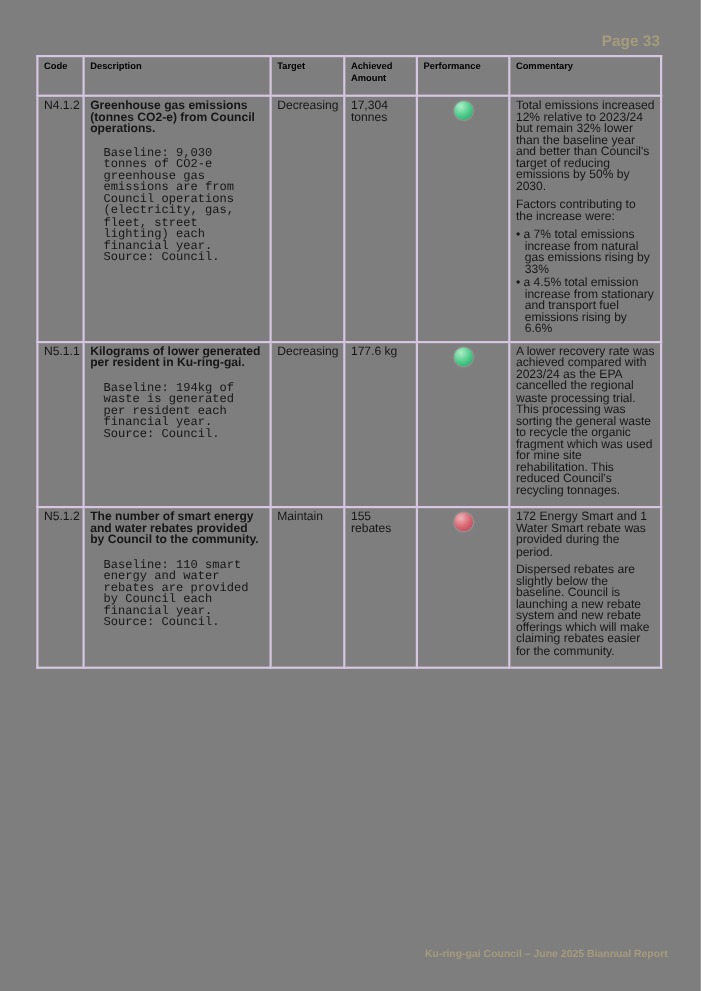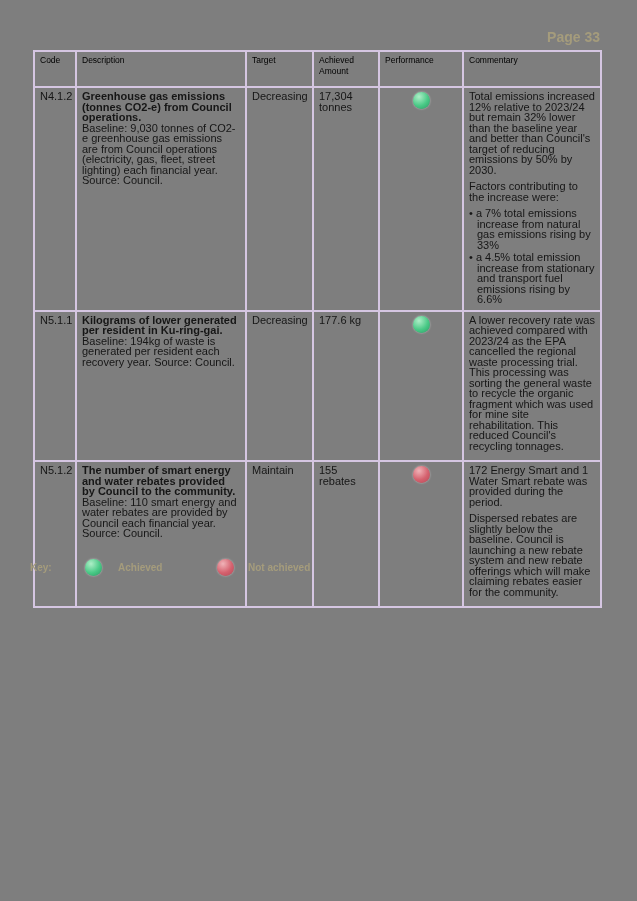--- a/index.html
+++ b/index.html
@@ -21,35 +21,35 @@
     width: 567px;
   }
   .report-table th, .report-table td {
     border: 2px solid #d5c6e2;
     vertical-align: top;
     text-align: left;
     padding: 3px 5px;
     overflow: hidden;
   }
   .report-table th {
-    font-size: 8.5px; line-height: 11px; font-weight: normal; color: #000;
+    font-size: 8.5px; line-height: 11px; font-weight: bold; color: #000;
     height: 28px;
   }
   .report-table td { font-size: 11px; line-height: 10.5px; color: #161616; }
   .col-code { width: 42px; }
   .col-desc { width: 170px; }
   .col-target { width: 67px; }
   .col-achieved { width: 66px; }
   .col-perf { width: 84px; }
   .col-comment { width: 138px; }
   .row-1 td { height: 186px; }
   .row-2 td { height: 124px; }
   .row-3 td { height: 115px; }
   .desc-title { font-weight: bold; margin: 0; }
-  .desc-detail { margin: 0; }
+  .desc-detail { margin: 12px; font-family: Liberation Mono, monospace; }
   .achieved-amount { font-size: 10px; line-height: 12px; }
   .commentary p { margin: 0 0 6px 0; }
   .commentary p.bullet { margin: 0 0 2px 0; padding-left: 8px; text-indent: -8px; }
   .dot {
     display: block;
     width: 17px; height: 17px;
     border-radius: 50%;
     margin: 1px auto 0 auto;
   }
   .dot[data-status="achieved"] {
@@ -117,21 +117,21 @@
           <p>Total emissions increased 12% relative to 2023/24 but remain 32% lower than the baseline year and better than Council's target of reducing emissions by 50% by 2030.</p>
           <p>Factors contributing to the increase were:</p>
           <p class="bullet">• a 7% total emissions increase from natural gas emissions rising by 33%</p>
           <p class="bullet">• a 4.5% total emission increase from stationary and transport fuel emissions rising by 6.6%</p>
         </td>
       </tr>
       <tr class="row-2">
         <td>N5.1.1</td>
         <td>
           <p class="desc-title">Kilograms of lower generated per resident in Ku-ring-gai.</p>
-          <p class="desc-detail">Baseline: 194kg of waste is generated per resident each recovery year. Source: Council.</p>
+          <p class="desc-detail">Baseline: 194kg of waste is generated per resident each financial year. Source: Council.</p>
         </td>
         <td>Decreasing</td>
         <td class="achieved-amount">177.6 kg</td>
         <td>
           <span class="dot" data-status="achieved"></span>
         </td>
         <td class="commentary">
           <p>A lower recovery rate was achieved compared with 2023/24 as the EPA cancelled the regional waste processing trial. This processing was sorting the general waste to recycle the organic fragment which was used for mine site rehabilitation. This reduced Council's recycling tonnages.</p>
         </td>
       </tr>
@@ -147,22 +147,16 @@
           <span class="dot" data-status="not-achieved"></span>
         </td>
         <td class="commentary">
           <p>172 Energy Smart and 1 Water Smart rebate was provided during the period.</p>
           <p>Dispersed rebates are slightly below the baseline. Council is launching a new rebate system and new rebate offerings which will make claiming rebates easier for the community.</p>
         </td>
       </tr>
     </tbody>
   </table>
 
-  <div class="key-bar">
-    <span class="key-label">Key:</span>
-    <span class="dot key-dot-1" data-status="achieved"></span>
-    <span class="key-text-1">Achieved</span>
-    <span class="dot key-dot-2" data-status="not-achieved"></span>
-    <span class="key-text-2">Not achieved</span>
-  </div>
 
+  <div class="footer">Ku-ring-gai Council – June 2025 Biannual Report</div>
 
 </div>
 
 </body></html>

